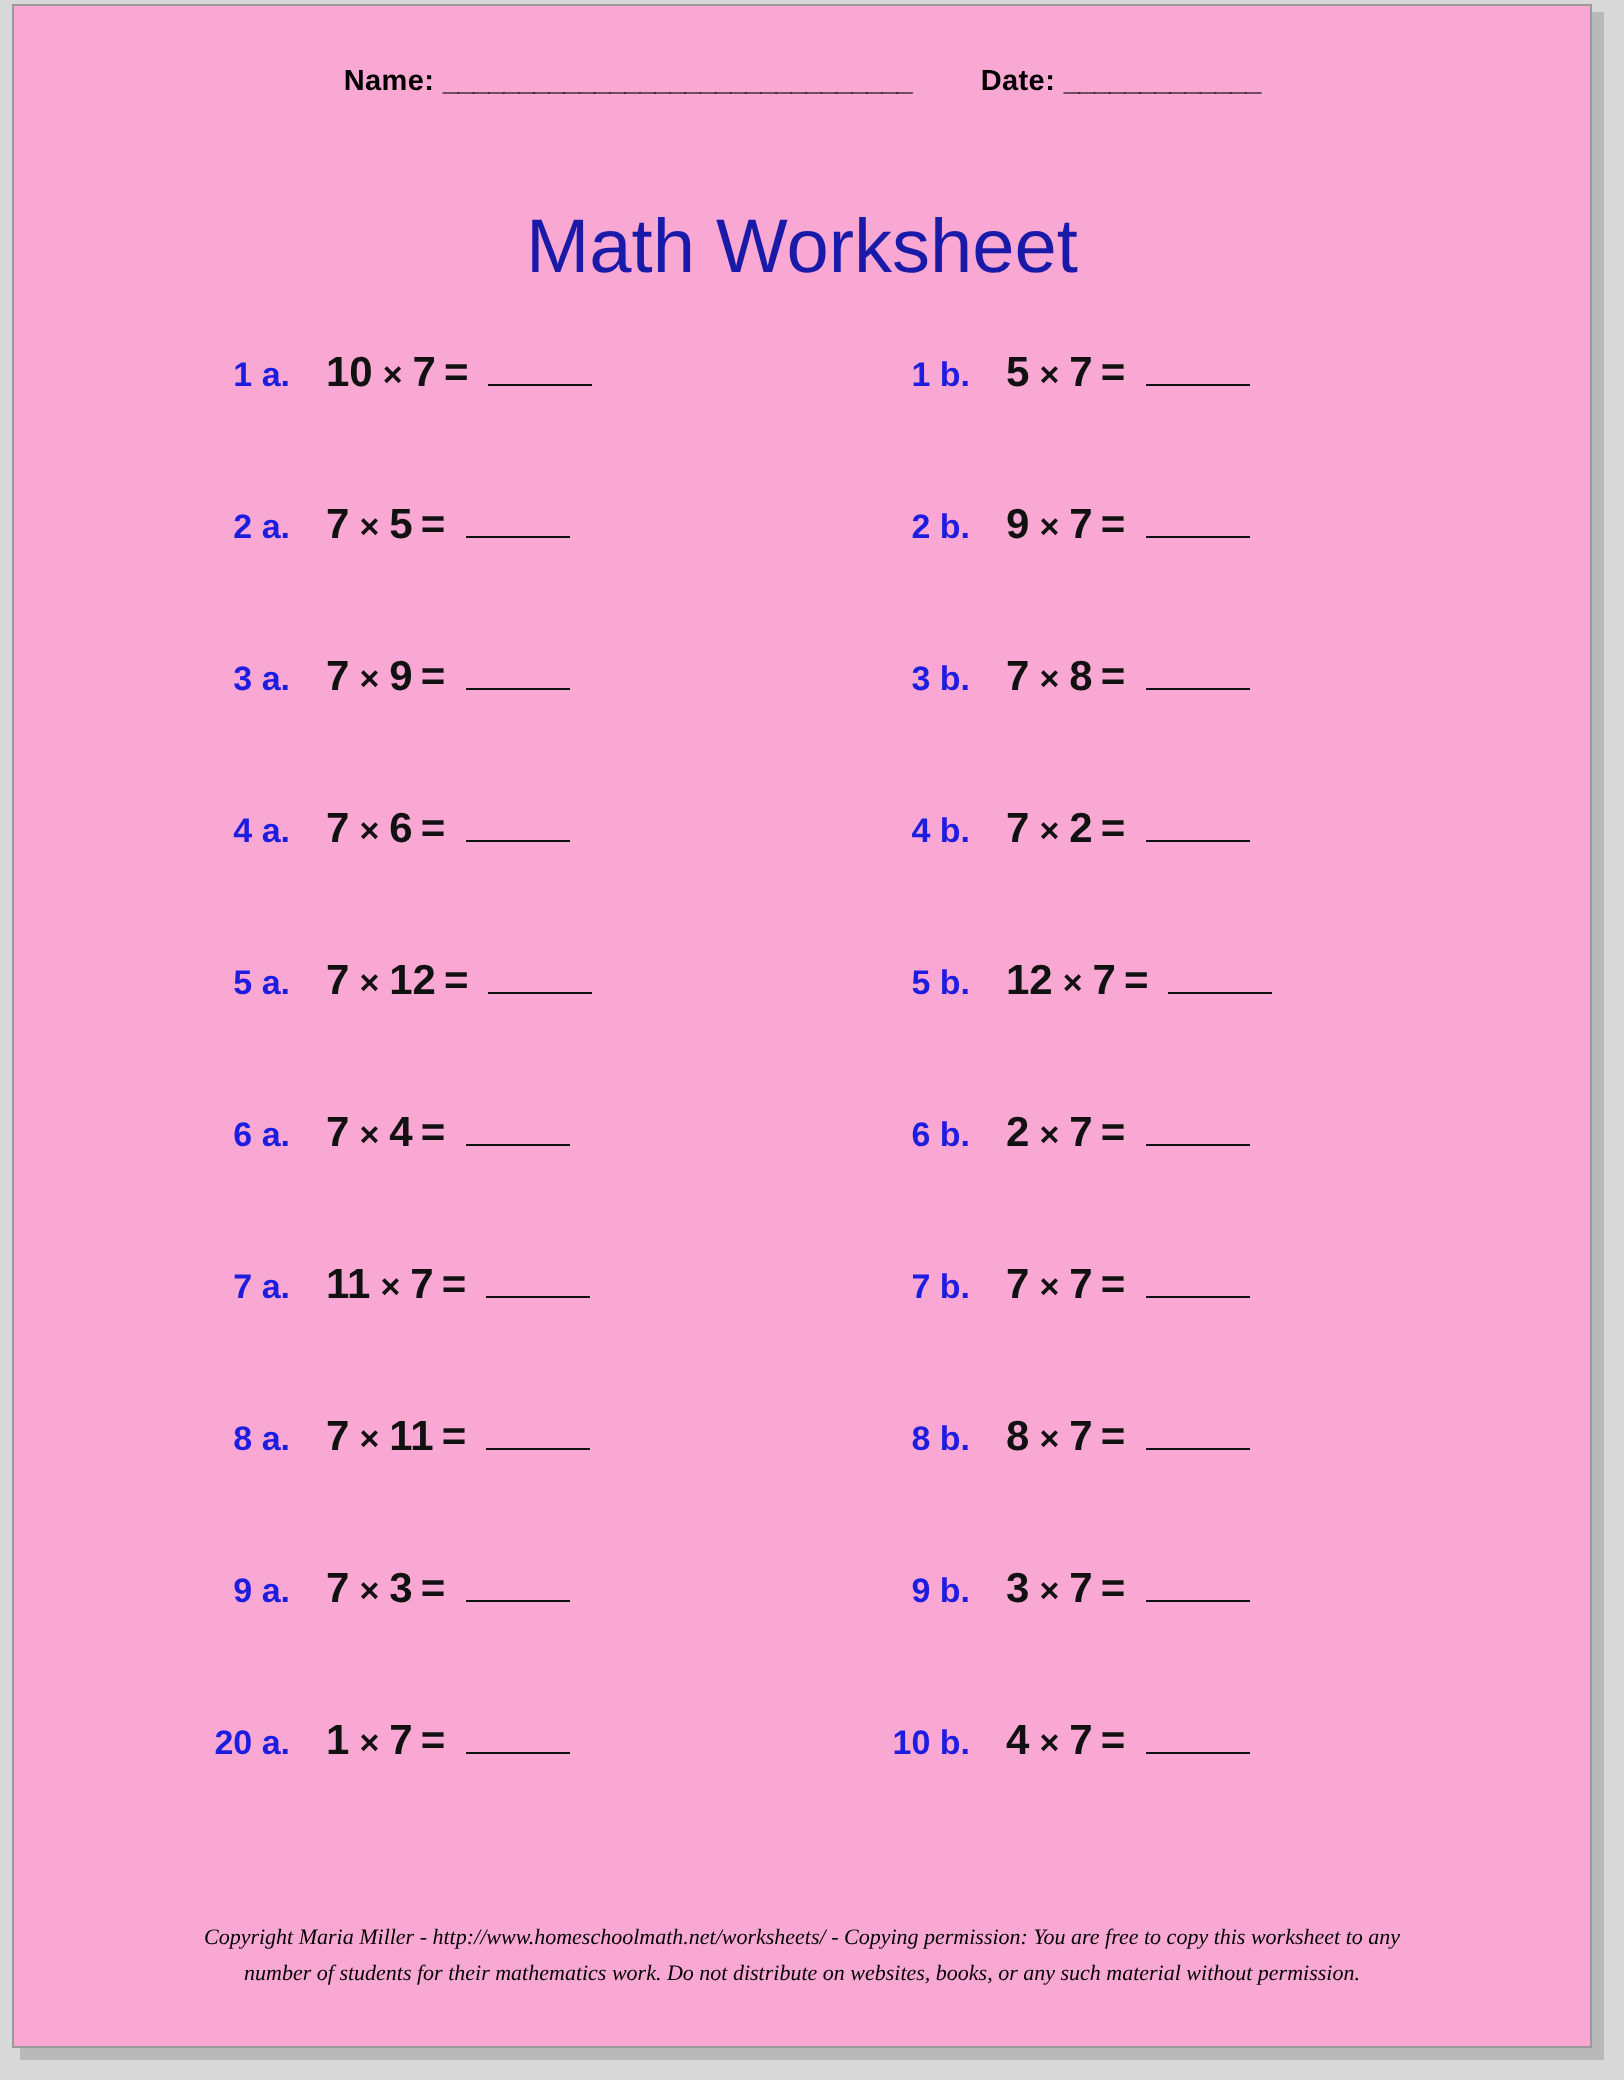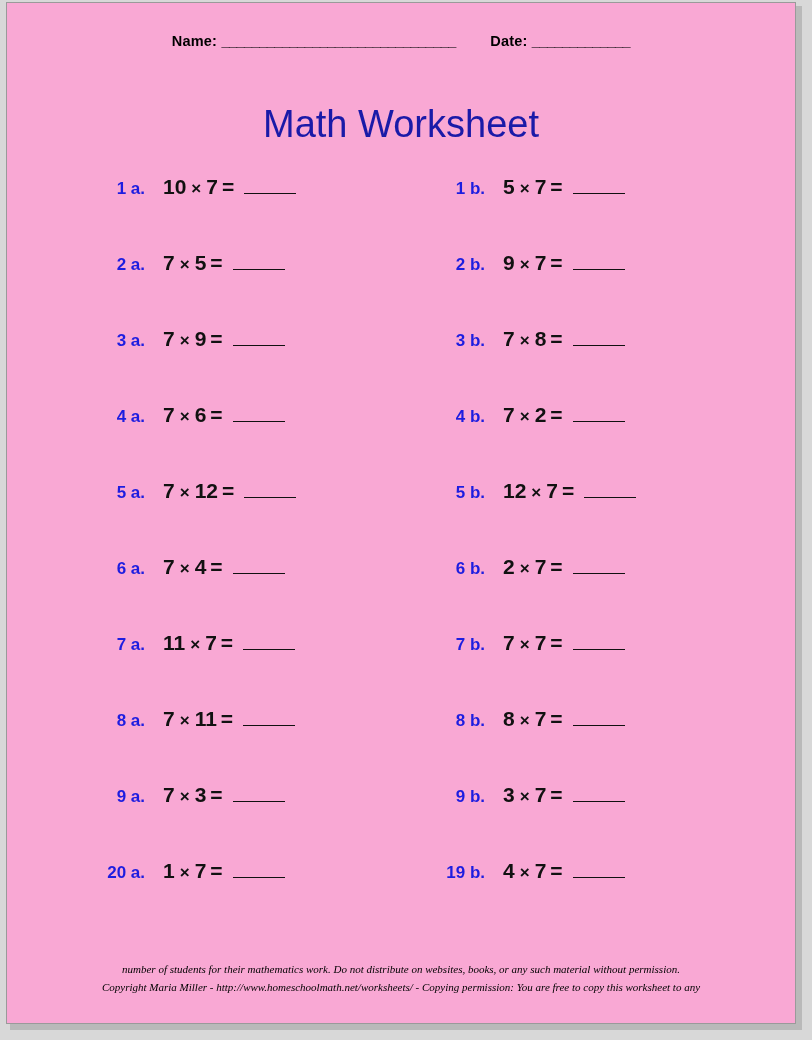--- a/index.html
+++ b/index.html
@@ -273,27 +273,27 @@
     </div>
 
     <div class="row">
       <div class="cell left">
         <span class="num">20 a.</span>
         <span class="expr">
           <span>1</span><span class="op">×</span><span>7</span><span class="eq">=</span><span class="blank"></span>
         </span>
       </div>
       <div class="cell right">
-        <span class="num">19 b.</span>
+        <span class="num">10 b.</span>
         <span class="expr">
           <span>4</span><span class="op">×</span><span>7</span><span class="eq">=</span><span class="blank"></span>
         </span>
       </div>
     </div>
 
   </div>
 
   <div class="footer">
+    <div>Copyright Maria Miller - http://www.homeschoolmath.net/worksheets/ - Copying permission: You are free to copy this worksheet to any</div>
     <div>number of students for their mathematics work. Do not distribute on websites, books, or any such material without permission.</div>
-    <div>Copyright Maria Miller - http://www.homeschoolmath.net/worksheets/ - Copying permission: You are free to copy this worksheet to any</div>
   </div>
 
 </div>
 
 </body></html>

